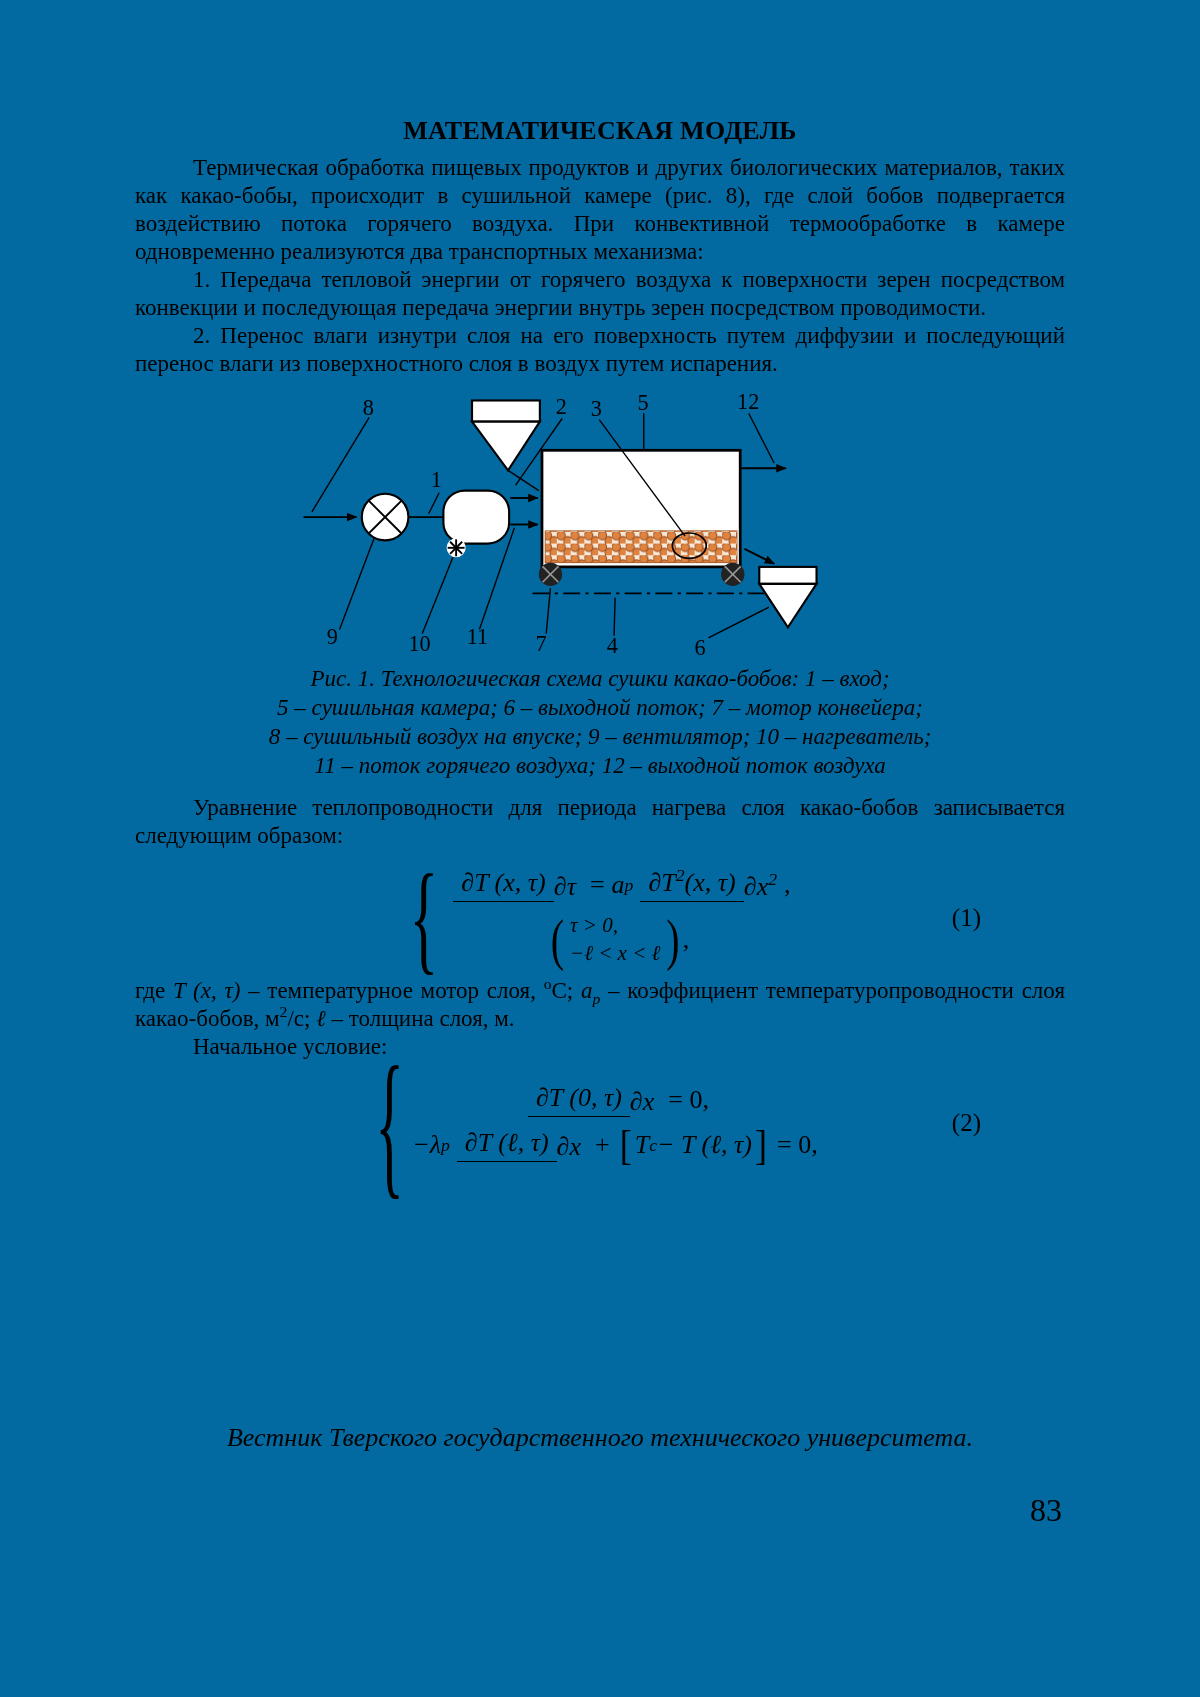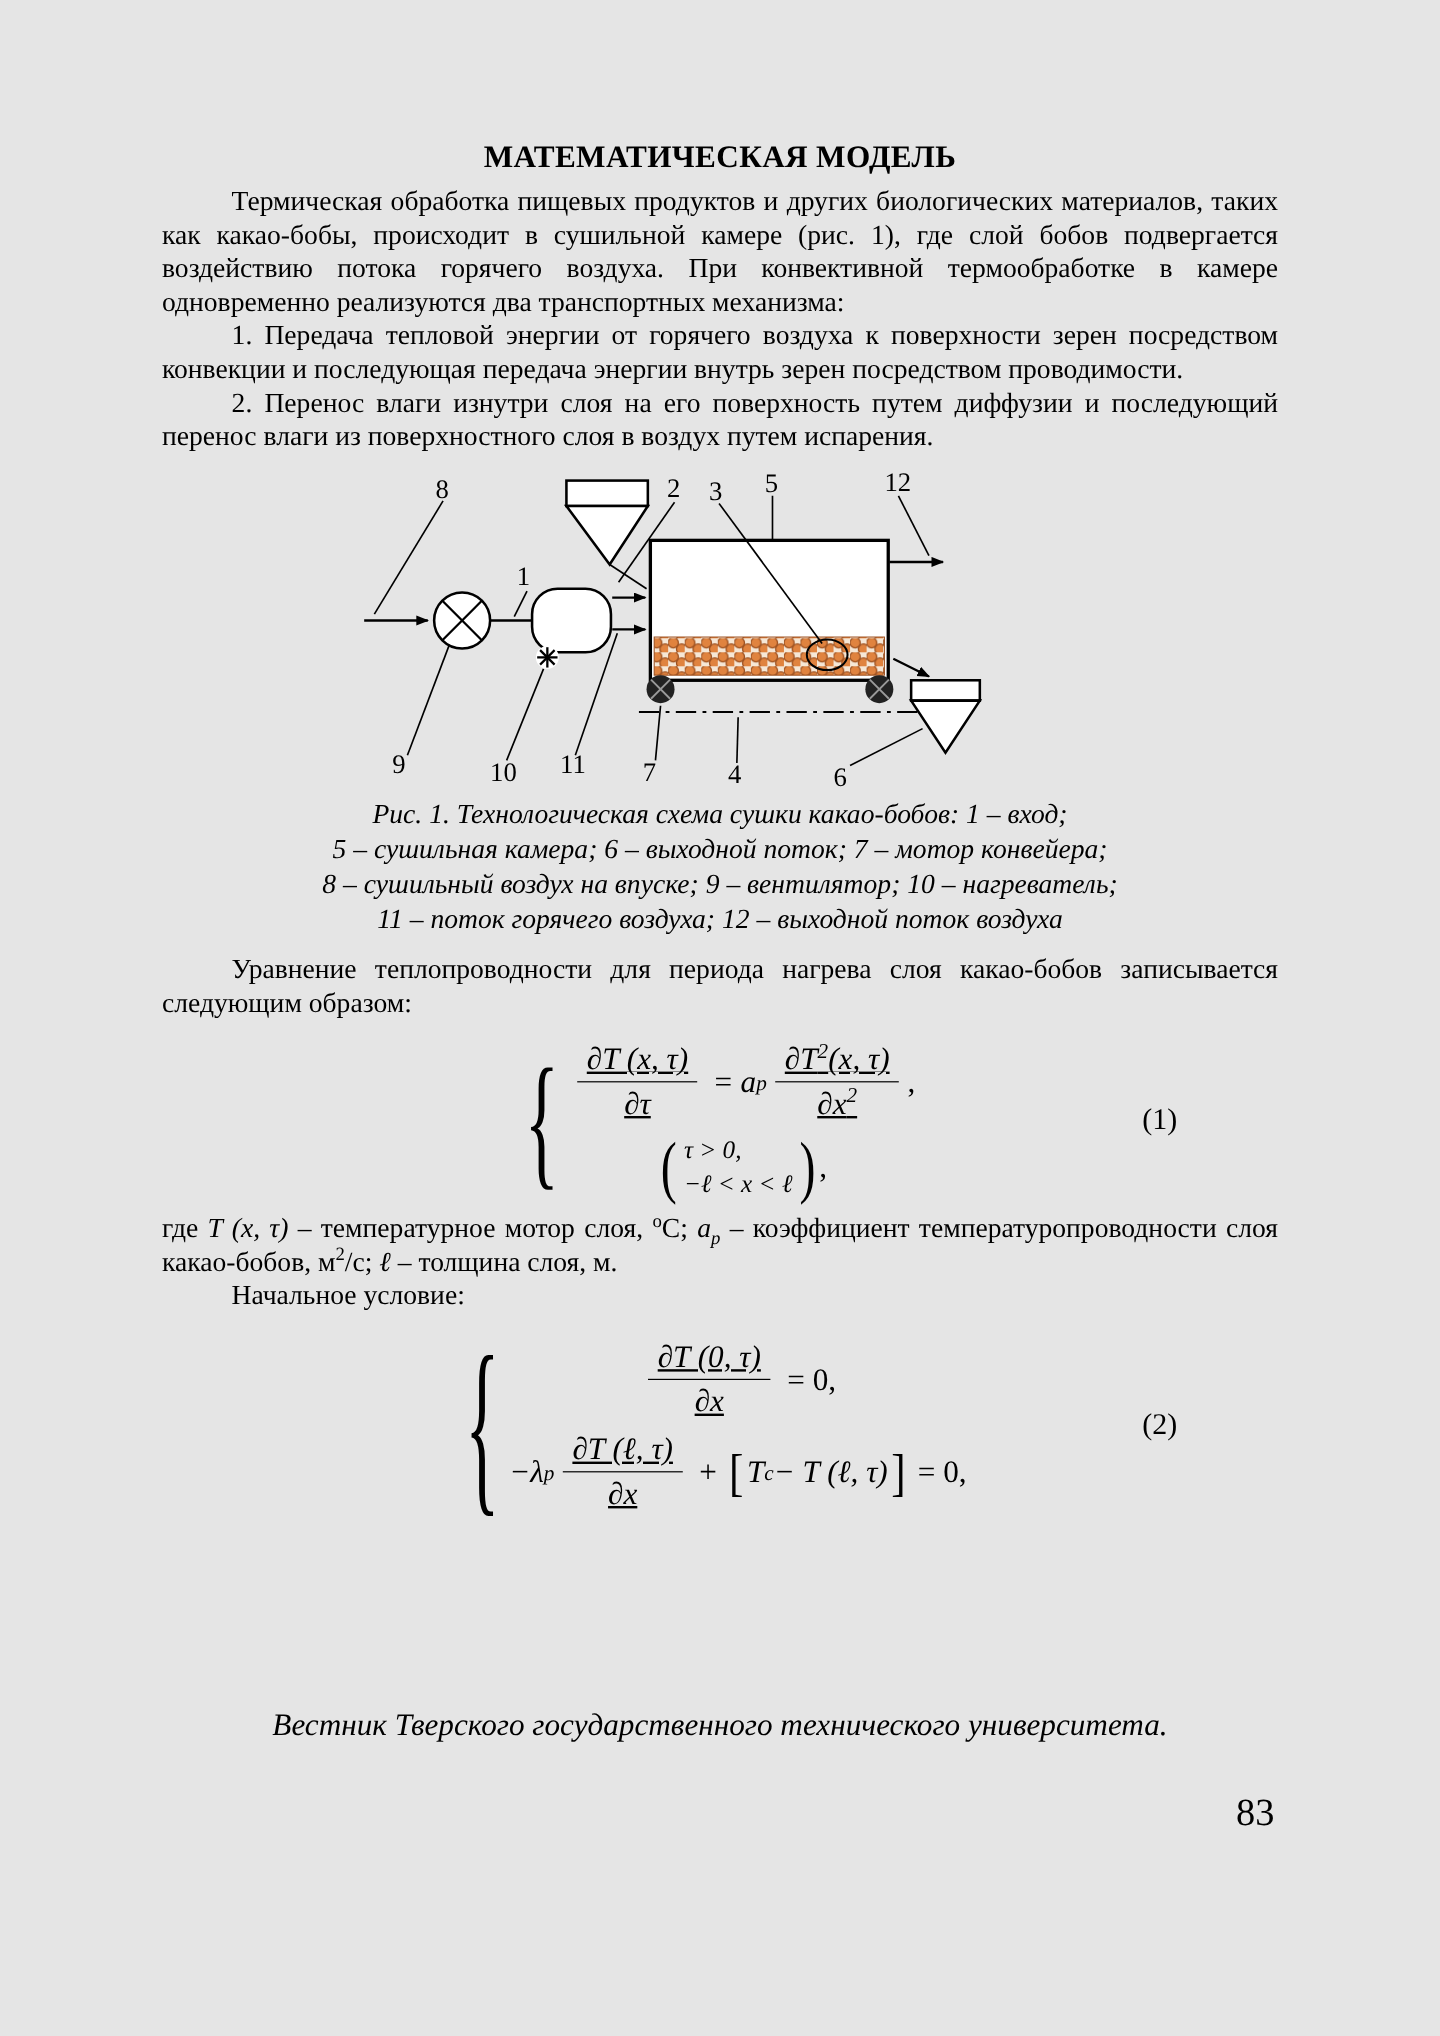--- a/index.html
+++ b/index.html
@@ -1,21 +1,21 @@
 <!DOCTYPE html>
 <html><head>
 <meta charset="utf-8">
 <style>
   * { margin:0; padding:0; box-sizing:border-box; }
   html,body { background:#ffffff; }
   .page {
     position:relative;
     width:1200px; height:1697px;
     margin:0 auto;
-    background:#e5e5e5;
+    background:#0369a1;
     color:#000;
     font-family:"Liberation Serif","DejaVu Serif",serif;
     padding:116px 135px 0 135px;
     overflow:hidden;
   }
   .title {
     text-align:center; font-weight:bold; font-size:26px;
     margin-bottom:8px; letter-spacing:0.3px;
   }
   p.body {
@@ -27,21 +27,21 @@
   .ln { stroke:#000; stroke-width:1.8; fill:none; }
   .ln-thin { stroke:#000; stroke-width:1.3; fill:none; }
   .shape { stroke:#000; stroke-width:2; fill:#fff; }
   .caption { text-align:center; font-size:23px; line-height:1.25; margin-top:8px;font-style:italic; }
   
   .eq-wrap { position:relative; display:flex; justify-content:center; align-items:center; margin:18px 0 10px 0; }
   .eq-body { display:flex; align-items:center; gap:8px; }
   .eq-col { display:flex; flex-direction:column; gap:10px; }
   .eq-row { display:flex; align-items:center; justify-content:center; font-size:26px; }
   .it { font-style:italic; }
-  .frac { display:inline-flex; flex-direction:column; align-items:center; margin:0 7px;text-decoration:underline; }
+  .frac { display:inline-flex; flex-direction:row; align-items:center; margin:0 7px; }
   .frac .num { border-bottom:1.8px solid #000; padding:0 8px 3px 8px; text-align:center; }
   .frac .den { padding-top:3px; text-align:center; }
   .op { margin:0 7px; }
   .brace { display:inline-block; font-size:60px; line-height:1; font-weight:400; }
   .brace-eq1 { transform:scaleY(2.05); }
   .brace-eq2 { transform:scaleY(2.7); }
   .paren { display:inline-block; font-size:40px; line-height:1; transform:scaleY(1.45); margin:0 3px; }
   .bracket { display:inline-block; font-size:36px; line-height:1; transform:scaleY(1.2); margin:0 3px; }
   .cond-col { display:flex; flex-direction:column; align-items:flex-start; font-size:21px; line-height:1.3; padding:0 3px; }
   .eq-number { position:absolute; right:84px; top:50%; transform:translateY(-50%); font-size:25px; }
@@ -54,21 +54,21 @@
   }
   .page-number { position:absolute; right:138px; top:1492px; font-size:32px; }
 </style>
 </head>
 <body>
 
 <div class="page">
 
   <div class="title">МАТЕМАТИЧЕСКАЯ МОДЕЛЬ</div>
 
-  <p class="body indent">Термическая обработка пищевых продуктов и других биологических материалов, таких как какао-бобы, происходит в сушильной камере (рис. 1), где слой бобов подвергается воздействию потока горячего воздуха. При конвективной термообработке в камере одновременно реализуются два транспортных механизма:</p>
+  <p class="body indent">Термическая обработка пищевых продуктов и других биологических материалов, таких как какао-бобы, происходит в сушильной камере (рис. 8), где слой бобов подвергается воздействию потока горячего воздуха. При конвективной термообработке в камере одновременно реализуются два транспортных механизма:</p>
   <p class="body indent">1. Передача тепловой энергии от горячего воздуха к поверхности зерен посредством конвекции и последующая передача энергии внутрь зерен посредством проводимости.</p>
   <p class="body indent">2. Перенос влаги изнутри слоя на его поверхность путем диффузии и последующий перенос влаги из поверхностного слоя в воздух путем испарения.</p>
 
   <div class="figure">
     <svg width="530" height="265" viewBox="0 0 500 250">
       <defs>
         <marker id="arr" markerWidth="12" markerHeight="10" refX="9" refY="4" orient="auto" markerUnits="userSpaceOnUse">
           <path d="M0,0 L10,4 L0,8 z" fill="#000"></path>
         </marker>
         <pattern id="beans" width="13" height="11" patternUnits="userSpaceOnUse">

